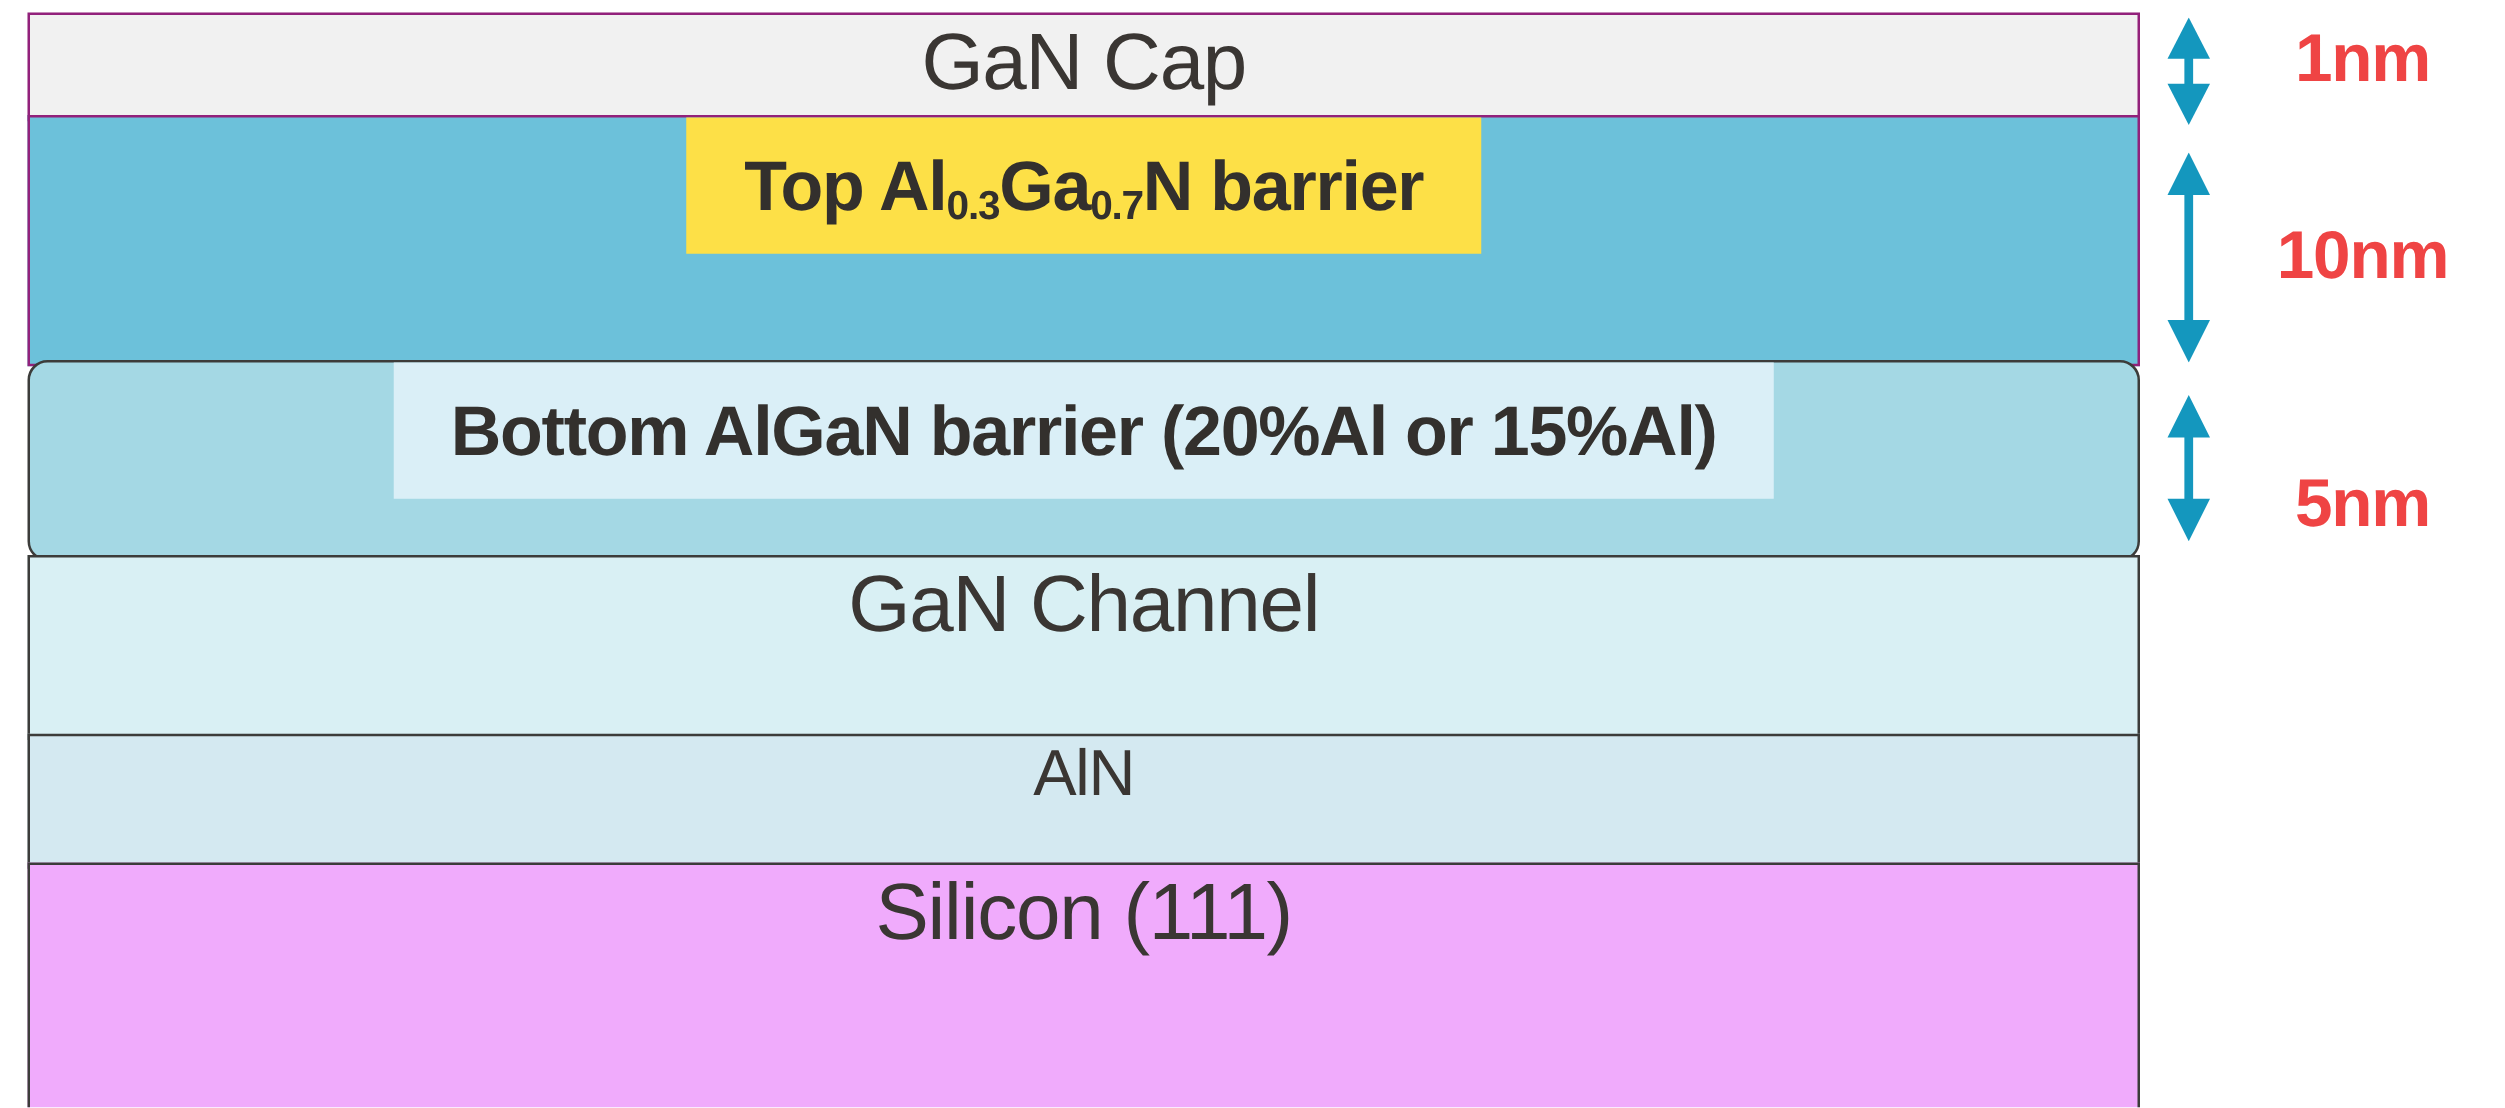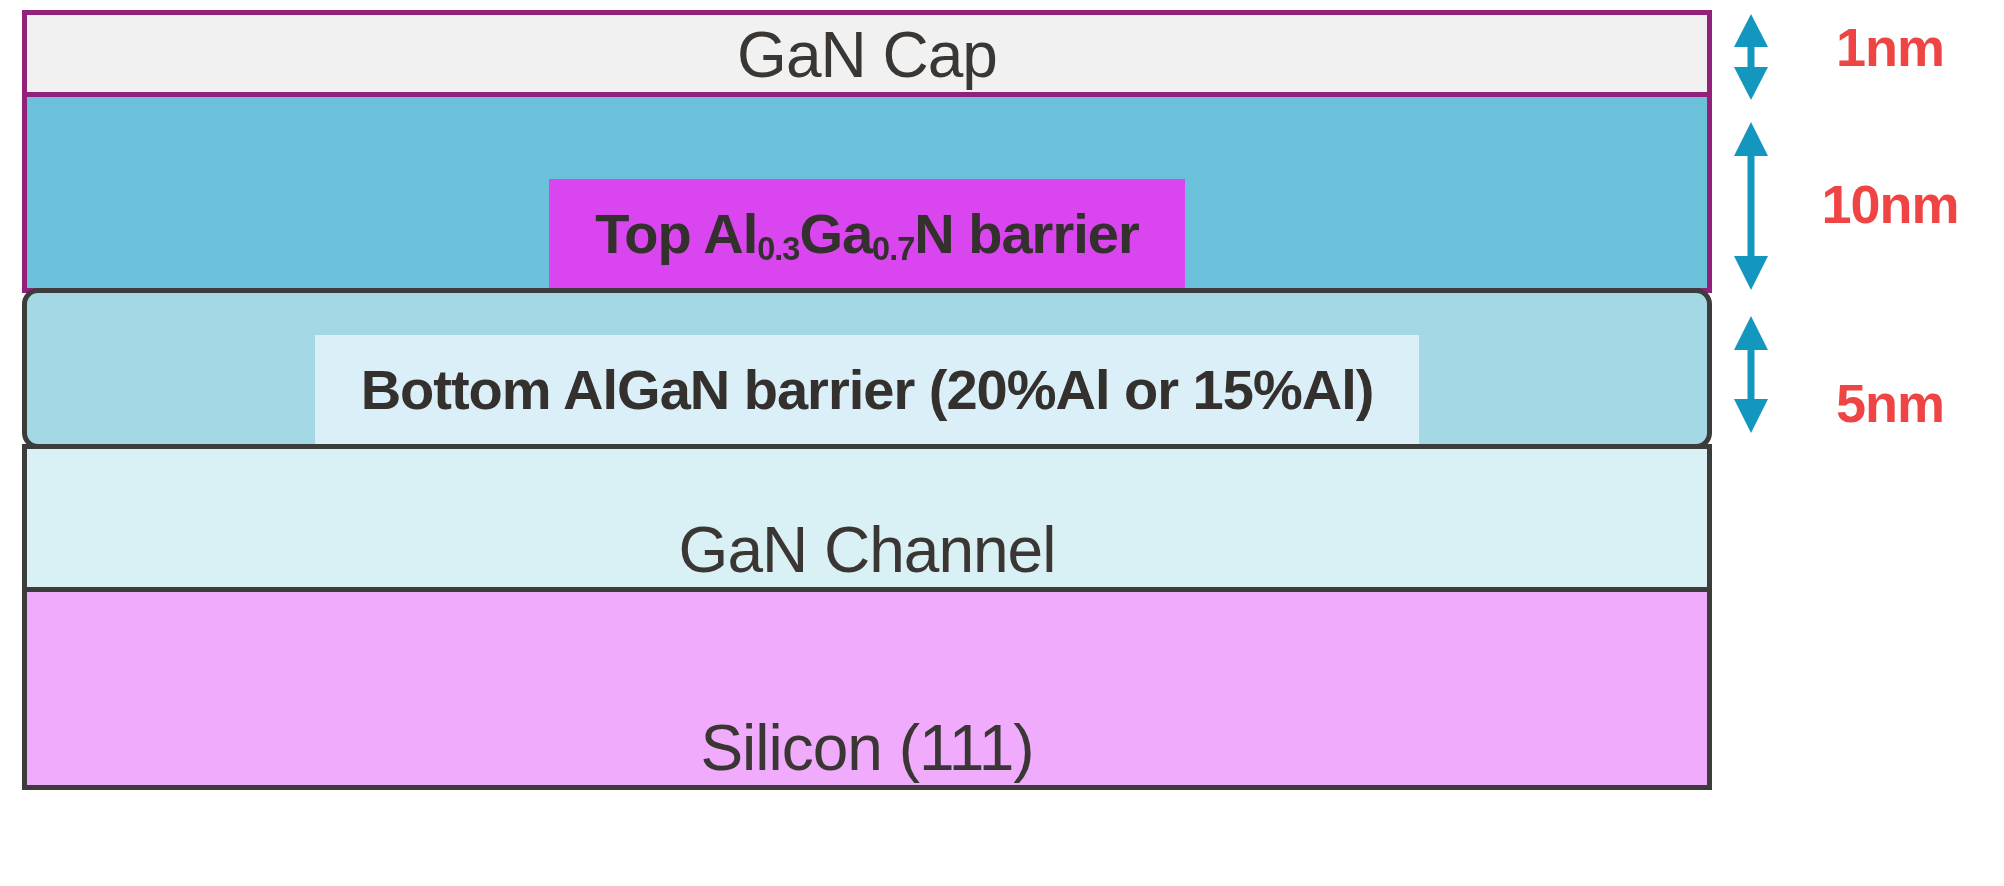--- a/index.html
+++ b/index.html
@@ -17,24 +17,24 @@
   }
   .stack {
     position: absolute;
     left: 10px;
     top: 10px;
     width: 1702px;
   }
   .layer {
     position: relative;
     box-sizing: border-box;
-    border: 5px solid #000000;
+    border: 2px solid #000000;
     margin-top: -5px;
     display: flex;
-    align-items: flex-end;
+    align-items: flex-start;
     justify-content: center;
     margin-left: 12px;
   }
   .layer:first-child { margin-top: 0; }
   .l-cap     { height: 87px;  z-index: 1; }
   .l-topb    { height: 201px; z-index: 1; }
   .l-bottomb { height: 161px; z-index: 2; border-radius: 16px; }
   .l-channel { height: 148px; z-index: 2; }
   .l-aln     { height: 108px; z-index: 2; }
   .l-silicon { height: 203px; z-index: 2; }
@@ -89,31 +89,34 @@
 
 <div class="canvas">
 
   <div class="stack">
 
     <div class="layer l-cap" style="background-color: rgb(241, 241, 241); border-color: rgb(146, 33, 123);">
       <span class="plain-label">GaN Cap</span>
     </div>
 
     <div class="layer l-topb" style="background-color: rgb(108, 193, 218); border-color: rgb(146, 33, 123);">
-      <span class="box-label" style="background-color: #d946ef;"><span>Top Al</span><sub>0.3</sub><span>Ga</span><sub>0.7</sub><span>N barrier</span></span>
+      <span class="box-label" style="background-color: #fde047;"><span>Top Al</span><sub>0.3</sub><span>Ga</span><sub>0.7</sub><span>N barrier</span></span>
     </div>
 
     <div class="layer l-bottomb" style="background-color: rgb(164, 216, 228); border-color: rgb(60, 60, 58);">
       <span class="box-label" style="background-color: rgb(218, 239, 247);">Bottom AlGaN barrier (20%Al or 15%Al)</span>
     </div>
 
     <div class="layer l-channel" style="background-color: rgb(217, 240, 244); border-color: rgb(60, 60, 58);">
       <span class="plain-label">GaN Channel</span>
     </div>
 
+    <div class="layer l-aln" style="background-color: rgb(212, 233, 241); border-color: rgb(60, 60, 58);">
+      <span class="plain-label small">AlN</span>
+    </div>
 
     <div class="layer l-silicon" style="background-color: #f0abfc; border-color: rgb(60, 60, 58);">
       <span class="plain-label">Silicon (111)</span>
     </div>
 
   </div>
 
   <svg class="dim-arrow a-1nm" width="40" height="86" viewBox="0 0 40 86">
     <line x1="20" y1="16" x2="20" y2="70" stroke-width="7" style="stroke: rgb(20, 151, 190);"></line>
     <polygon points="20,0 3,33 37,33" style="fill: rgb(20, 151, 190);"></polygon>

